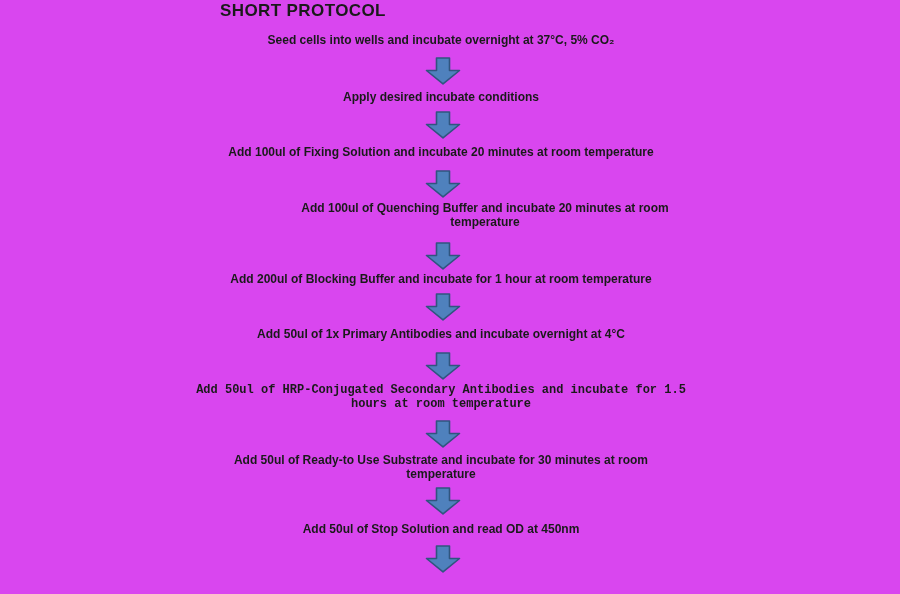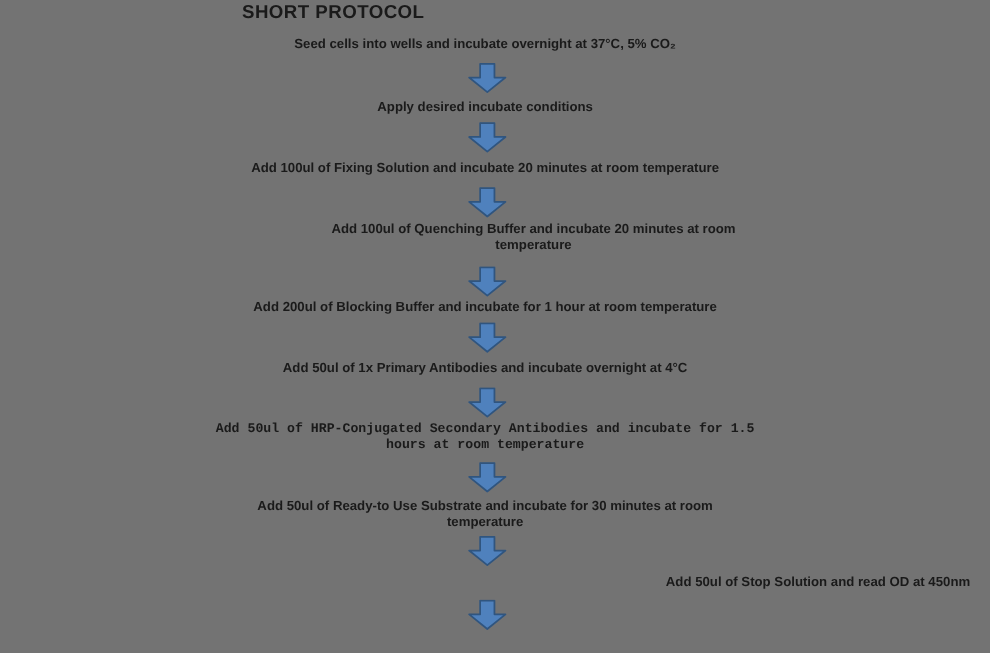--- a/index.html
+++ b/index.html
@@ -4,21 +4,21 @@
 <style>
   html, body {
     margin: 0;
     padding: 0;
     background: #ffffff;
   }
   .canvas {
     position: relative;
     width: 900px;
     height: 594px;
-    background: #737373;
+    background: #d946ef;
     overflow: hidden;
     font-family: "Liberation Sans", sans-serif;
   }
   .page-title {
     position: absolute;
     left: 220px;
     top: 1px;
     font-size: 17px;
     font-weight: 700;
     letter-spacing: 0.4px;
@@ -55,21 +55,21 @@
   }
   
   .s1  { top: 33px; }
   .s2  { top: 90px; }
   .s3  { top: 145px; }
   .s4  { top: 201px; padding-left: 44px; }
   .s5  { top: 272px; text-align: center; }
   .s6  { top: 327px; text-align: center; }
   .s7  { top: 383px; font-family: Liberation Mono, monospace; }
   .s8  { top: 453px; }
-  .s9  { top: 522px; text-align: right; }
+  .s9  { top: 522px; }
   .s10 { top: 578px; }
   .a1  { top: 57px; }
   .a2  { top: 111px; }
   .a3  { top: 170px; }
   .a4  { top: 242px; }
   .a5  { top: 293px; }
   .a6  { top: 352px; }
   .a7  { top: 420px; }
   .a8  { top: 487px; }
   .a9  { top: 545px; }

